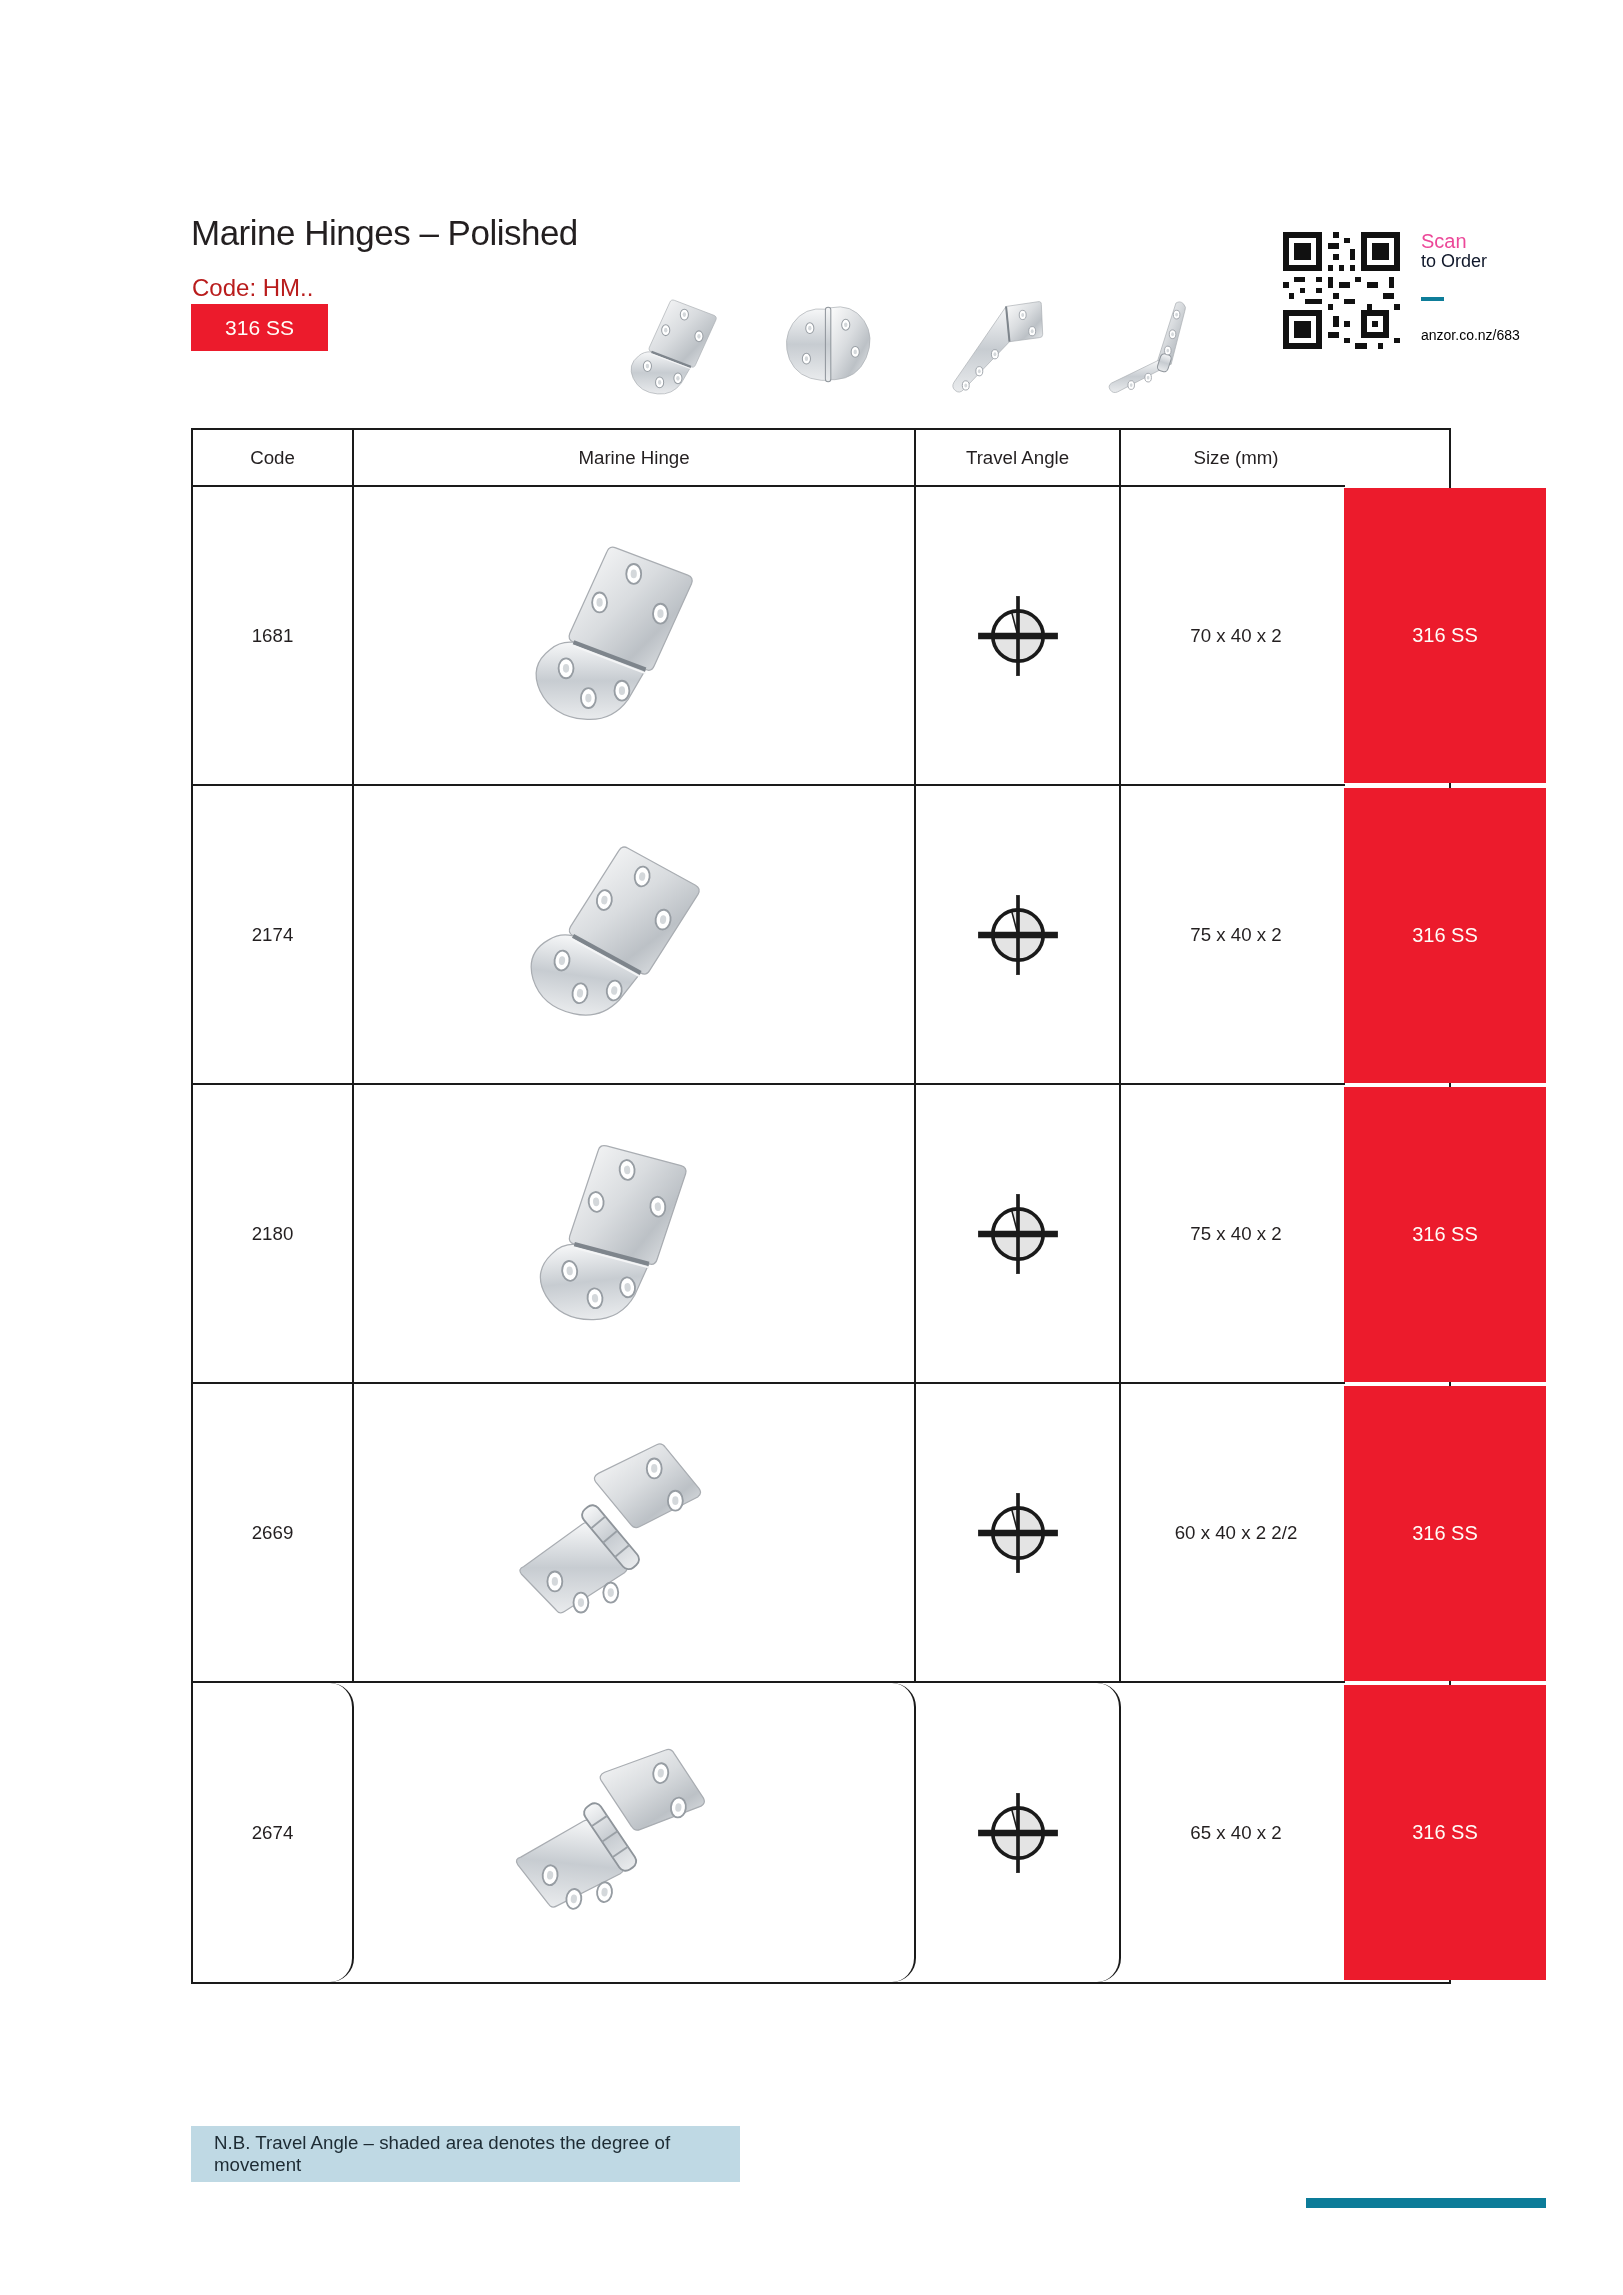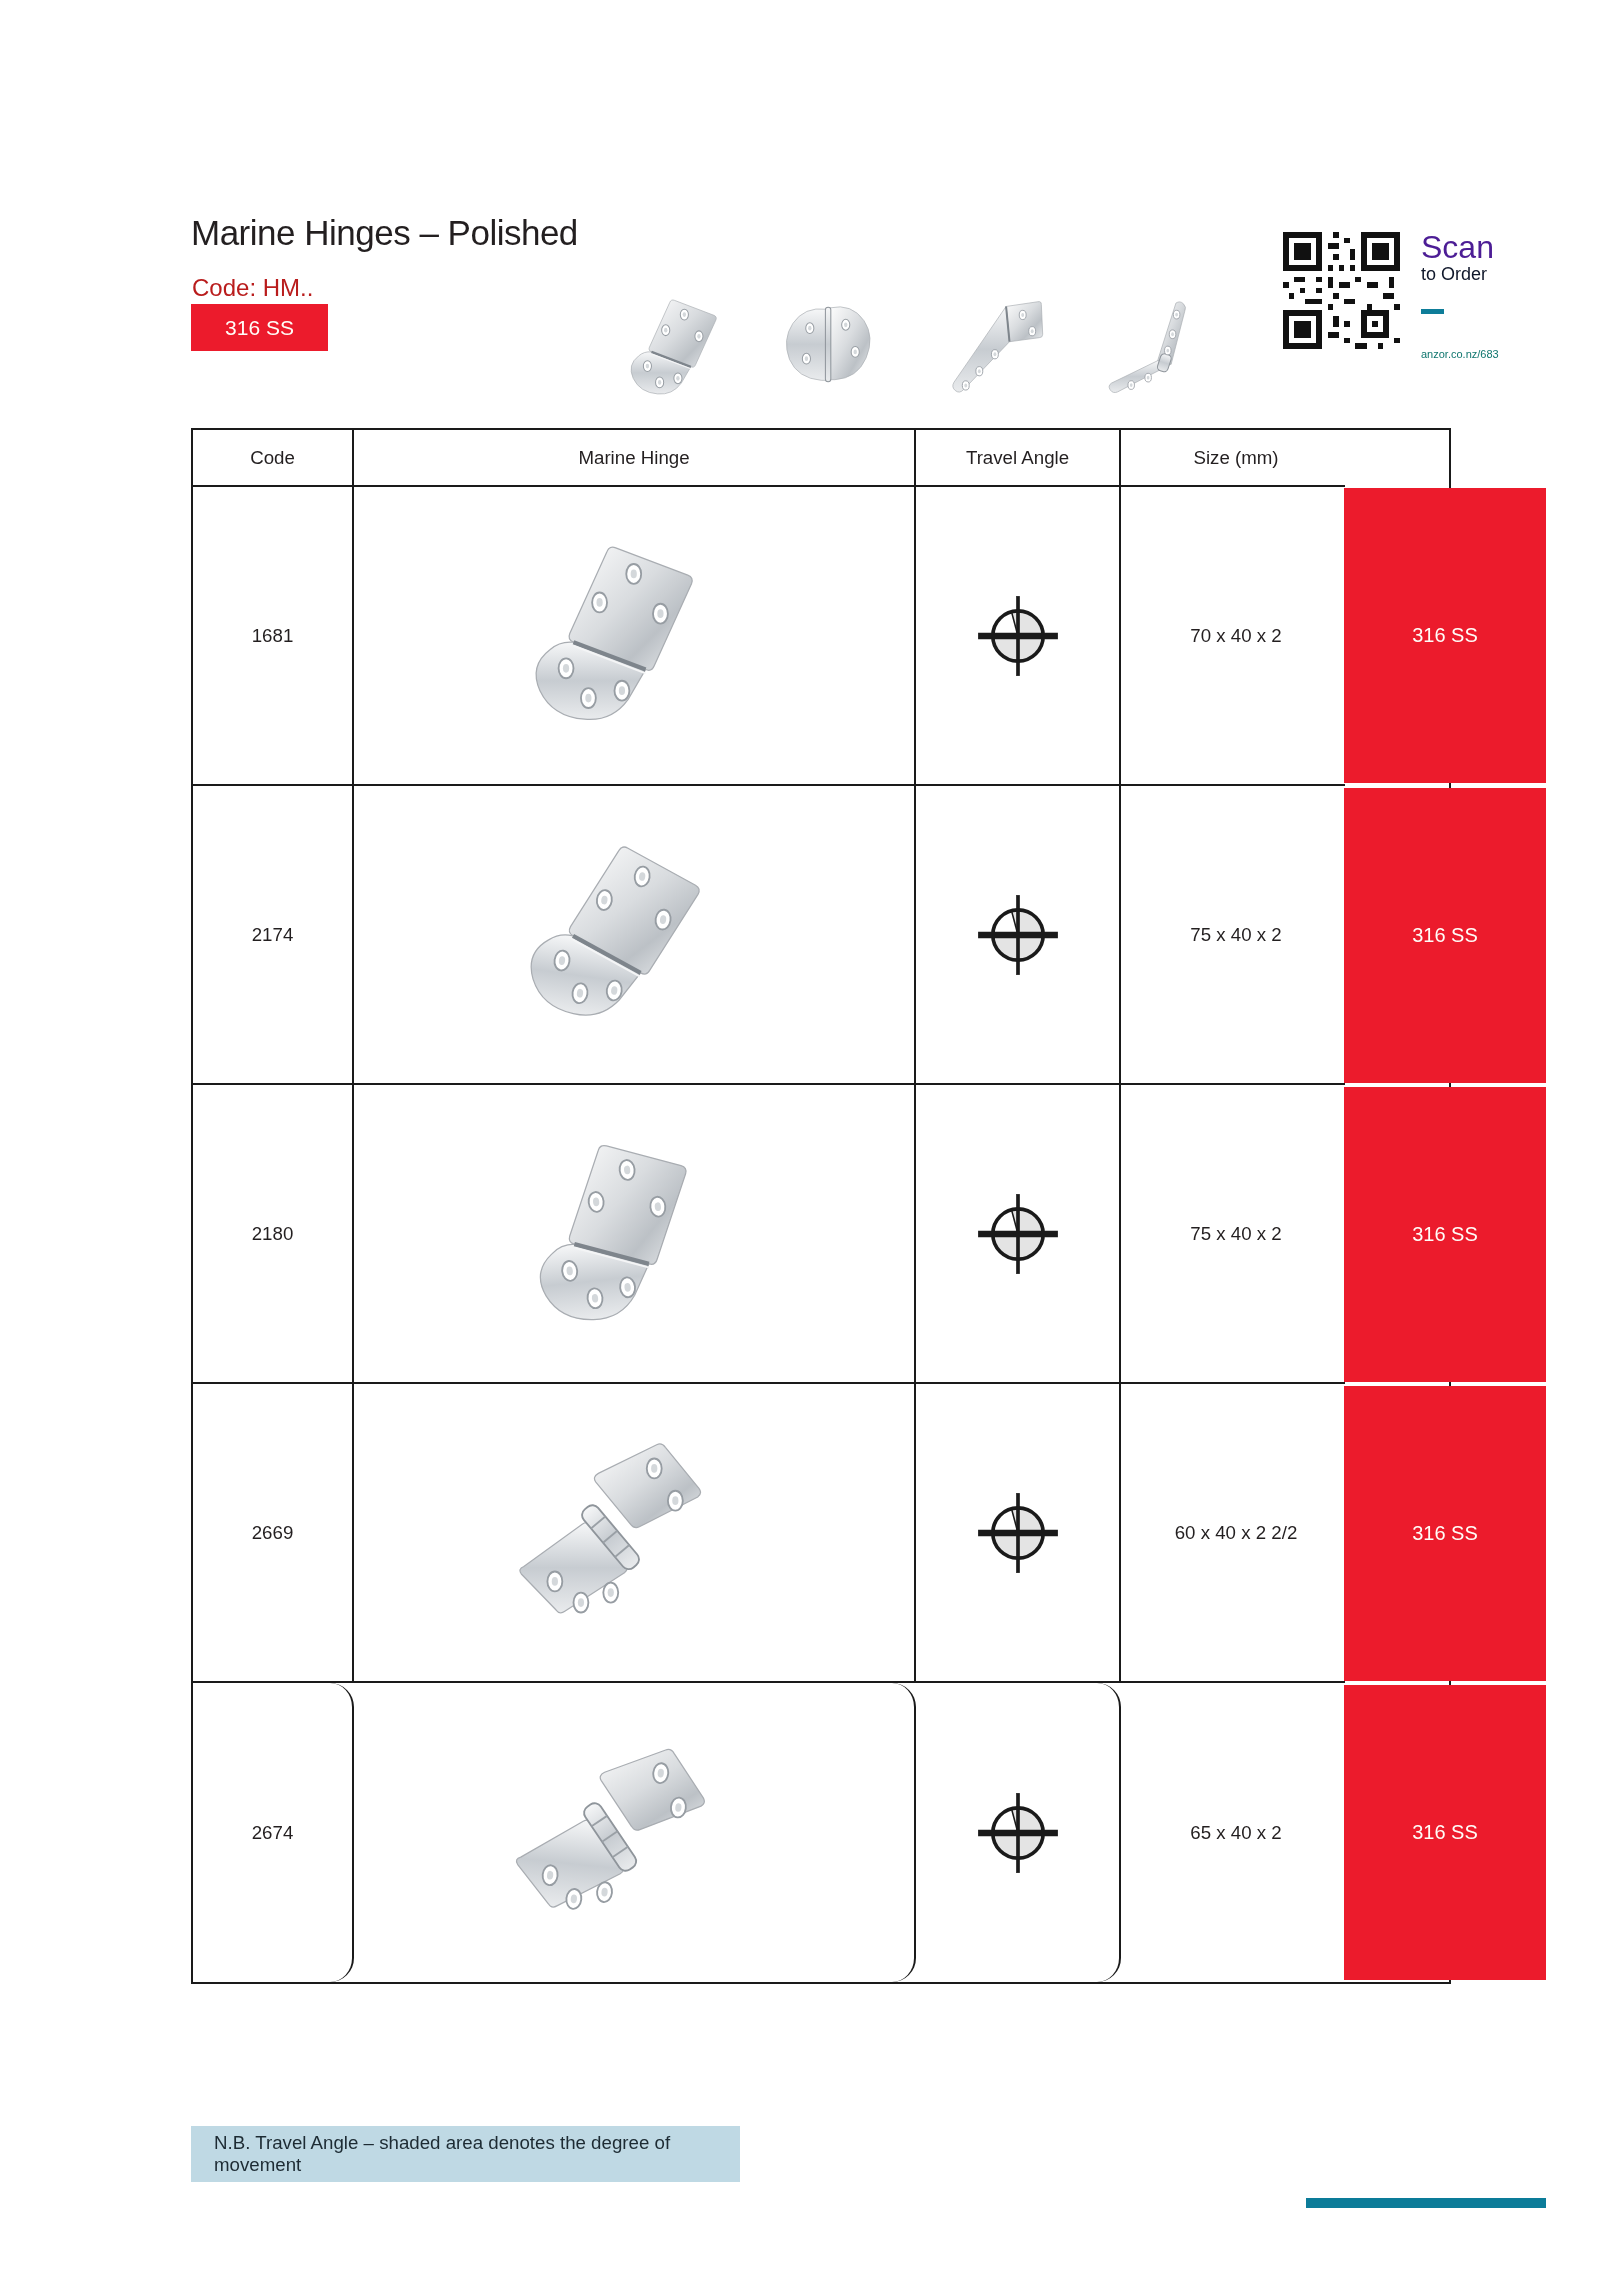--- a/index.html
+++ b/index.html
@@ -8,24 +8,24 @@
   
   .title{position:absolute;left:191px;top:213px;font-size:35px;letter-spacing:-0.5px;color:#231f20;}
   .codeline{position:absolute;left:192px;top:274px;font-size:24px;color:#b91c1c;}
   .badge{position:absolute;left:191px;top:304px;width:137px;height:47px;background:#ec1b2c;
          display:flex;align-items:center;justify-content:center;color:#fffdf8;font-size:21px;}
   .photos{position:absolute;left:608px;top:274px;width:638px;height:143px;display:flex;gap:30px;align-items:flex-end;}
   .photos svg{width:129px;height:137px;}
   
   .qr{position:absolute;left:1283px;top:232px;width:117px;height:117px;}
   .scanblock{position:absolute;left:1421px;top:231px;width:181px;}
-  .scan1{font-size:32px;color:#4c1d95;line-height:1.05;}
+  .scan1{font-size:20px;color:#ec4899;line-height:1.05;}
   .scan2{font-size:18px;color:#0f172a;line-height:1.1;}
   .scandash{width:23px;height:4.4px;background:#0e7d99;margin-top:25px;}
-  .scanurl{font-size:11px;color:#0f766e;margin-top:34px;}
+  .scanurl{font-size:14px;color:#000000;margin-top:26px;}
   
   .tbl{position:absolute;left:191px;top:428px;width:1260px;height:1556px;box-sizing:border-box;
        border:2.7px solid #1a1a1a;display:grid;
        grid-template-columns:161px 562px 205px 224px;
        grid-template-rows:57px repeat(5,299px);}
   .cell{border-right:2.7px solid #1a1a1a;border-bottom:2.7px solid #1a1a1a;
         display:flex;align-items:center;justify-content:center;box-sizing:border-box;
         font-size:18.7px;color:#231f20;background:#fff;}
   .cell.last-col{border-right:none;padding-left:6px;}
   .cell.last-row{border-bottom:none;border-radius:24px;}

